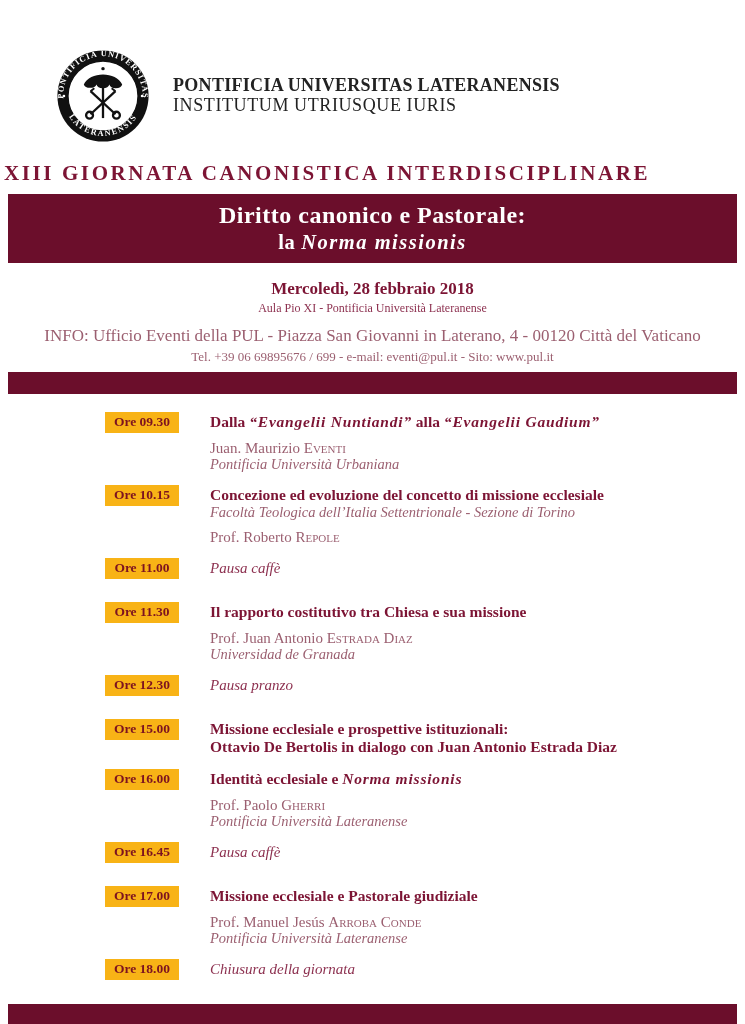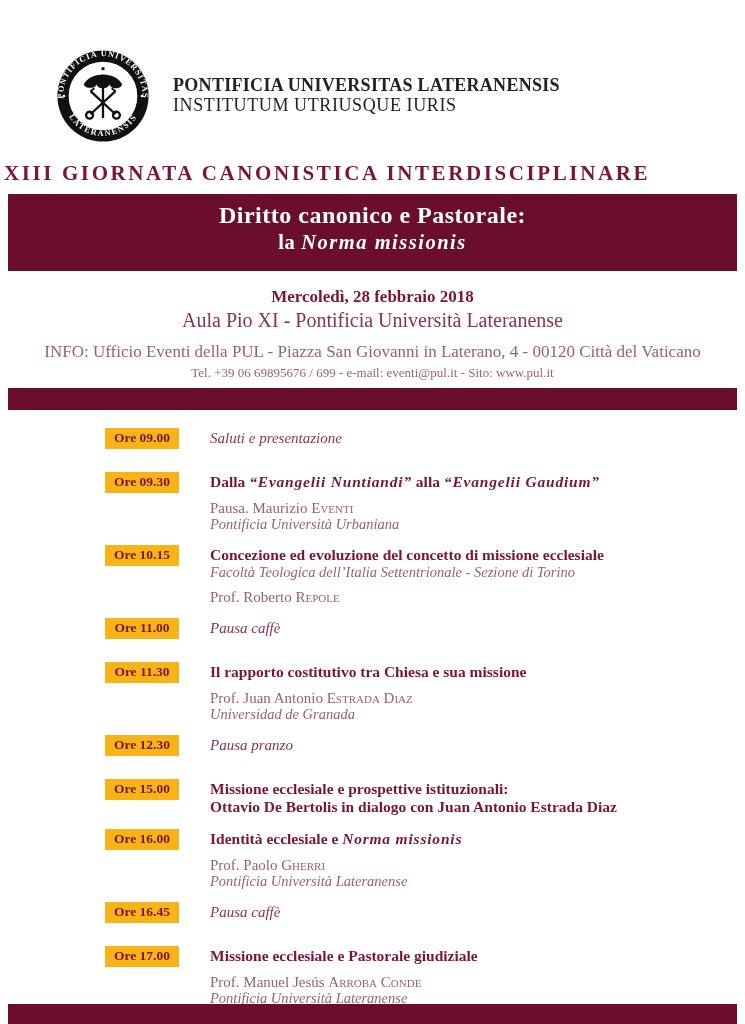--- a/index.html
+++ b/index.html
@@ -28,28 +28,28 @@
   .inst-line2{font-size:18px;letter-spacing:.6px;line-height:20px;}
 
   
   .series-title{
     margin:17px 4px 0;text-align:left;
     font-size:21px;font-weight:bold;letter-spacing:2.6px;
     color:var(--maroon-title);
   }
   .banner{
     margin:8px 8px 16px;background:var(--maroon);color:#fff;
-    text-align:center;padding:6px 0 17px;
+    text-align:center;padding:6px 0 9px;
   }
   .banner-line1{font-weight:bold;font-size:24px;letter-spacing:.5px;line-height:30px;}
   .banner-line2{font-weight:bold;font-size:20.5px;line-height:24px;letter-spacing:.5px;}
   .banner-line2 .em{font-style:italic;margin-left:.3em;letter-spacing:1.5px;}
 
   .date-line{margin-top:12px;text-align:center;font-weight:bold;font-size:17px;color:var(--maroon-title);}
-  .venue-line{margin-top:2px;text-align:center;font-size:20px;color:var(--maroon-mid);}
+  .venue-line{margin-top:2px;text-align:center;font-size:12px;color:var(--maroon-mid);}
   .info-line1{margin-top:10px;text-align:center;font-size:17px;color:var(--maroon-soft);}
   .info-line2{margin-top:3px;text-align:center;font-size:13px;color:var(--maroon-soft);}
 
   .bar{margin:7px 8px 0;height:22px;background:var(--maroon);}
   .bottom-bar{position:absolute;left:8px;right:8px;bottom:0;height:20px;background:var(--maroon);margin:0;}
 
   
   .schedule{padding:18px 20px 0 105px;}
   .row{display:flex;align-items:flex-start;margin-bottom:23px;}
   .row.multi{margin-bottom:13px;}
@@ -118,31 +118,25 @@
   </div>
 
   <div class="date-line">Mercoledì, 28 febbraio 2018</div>
   <div class="venue-line">Aula Pio XI - Pontificia Università Lateranense</div>
   <div class="info-line1">INFO: Ufficio Eventi della PUL - Piazza San Giovanni in Laterano, 4 - 00120 Città del Vaticano</div>
   <div class="info-line2">Tel. +39 06 69895676 / 699 - e-mail: eventi@pul.it - Sito: www.pul.it</div>
 
   <div class="bar"></div>
 
   <main class="schedule" id="schedule">
-      <div class="row">
-        <div class="badge">Ore 09.00</div>
-        <div class="content">
-          <div class="line note">Saluti e presentazione</div>
-        </div>
-      </div>
       <div class="row multi">
         <div class="badge">Ore 09.30</div>
         <div class="content">
           <div class="line title"><span>Dalla </span><span class="it">“Evangelii Nuntiandi”</span><span> alla </span><span class="it">“Evangelii Gaudium”</span></div>
-          <div class="line speaker"><span>Pausa. Maurizio </span><span class="sc">Eventi</span></div>
+          <div class="line speaker"><span>Juan. Maurizio </span><span class="sc">Eventi</span></div>
           <div class="line affiliation">Pontificia Università Urbaniana</div>
         </div>
       </div>
       <div class="row multi">
         <div class="badge">Ore 10.15</div>
         <div class="content">
           <div class="line title"><span>Concezione ed evoluzione del concetto di missione ecclesiale</span></div>
           <div class="line affiliation">Facoltà Teologica dell’Italia Settentrionale - Sezione di Torino</div>
           <div class="line speaker"><span>Prof. Roberto </span><span class="sc">Repole</span></div>
         </div>

